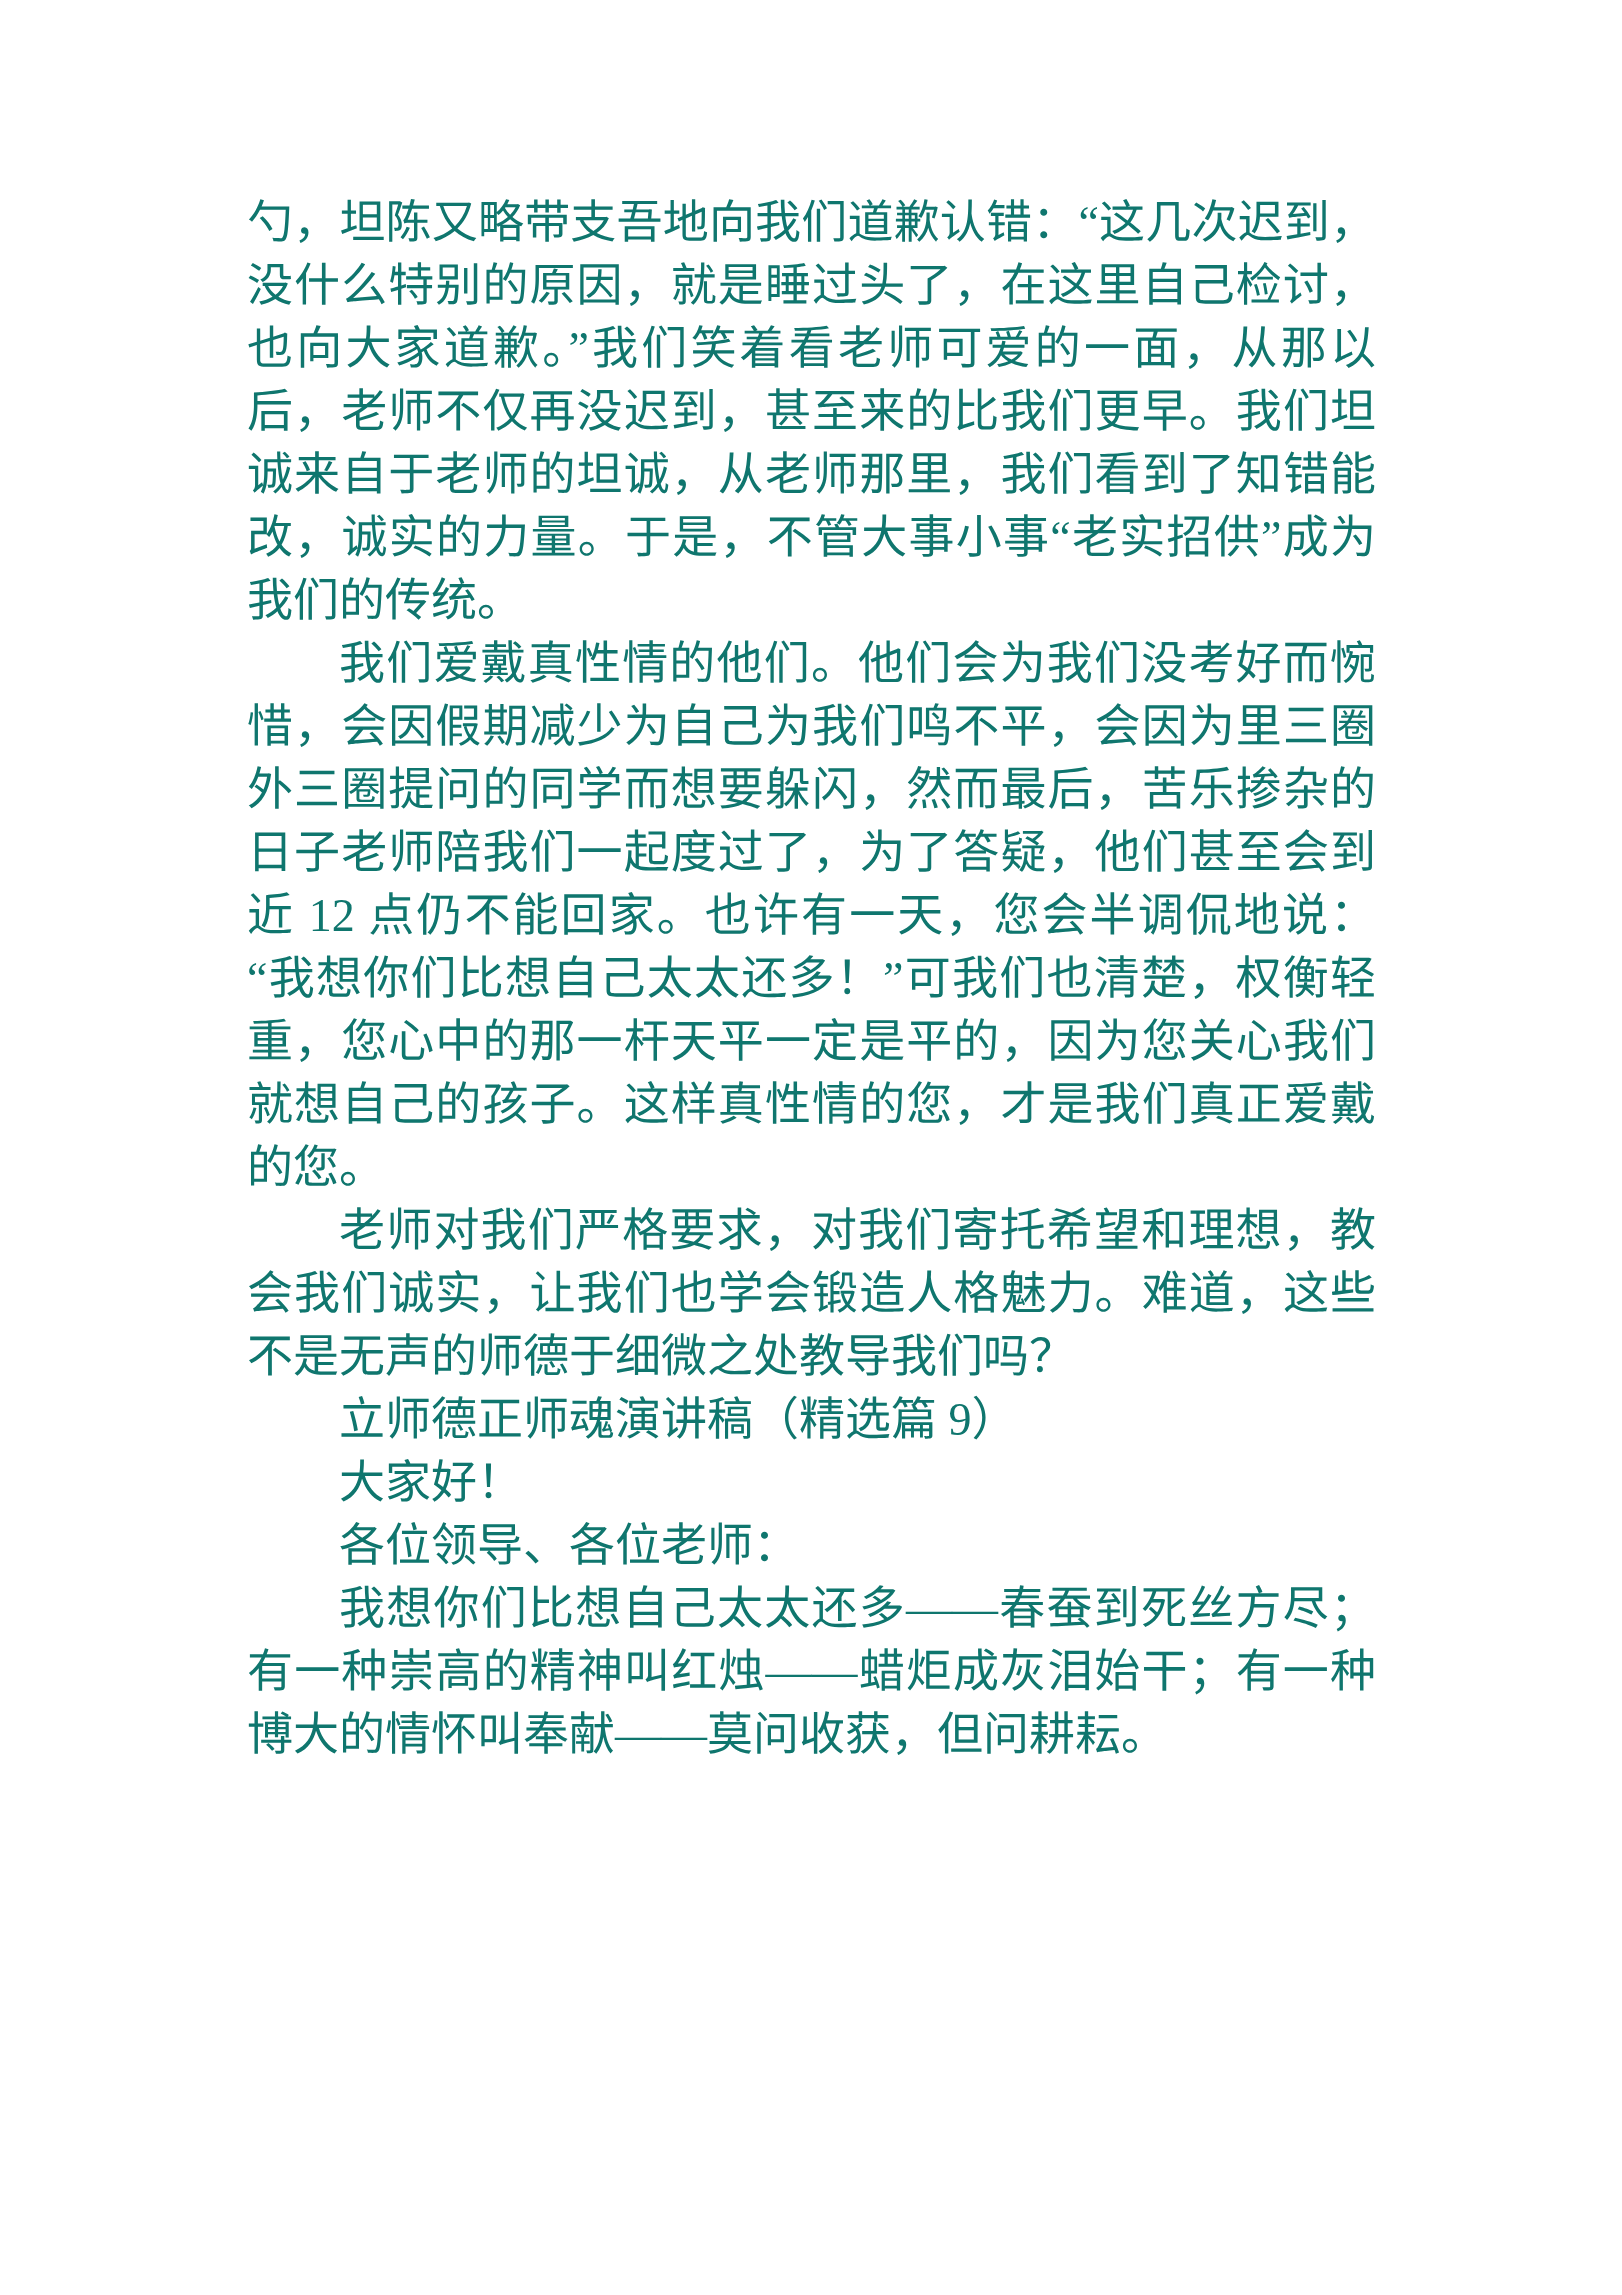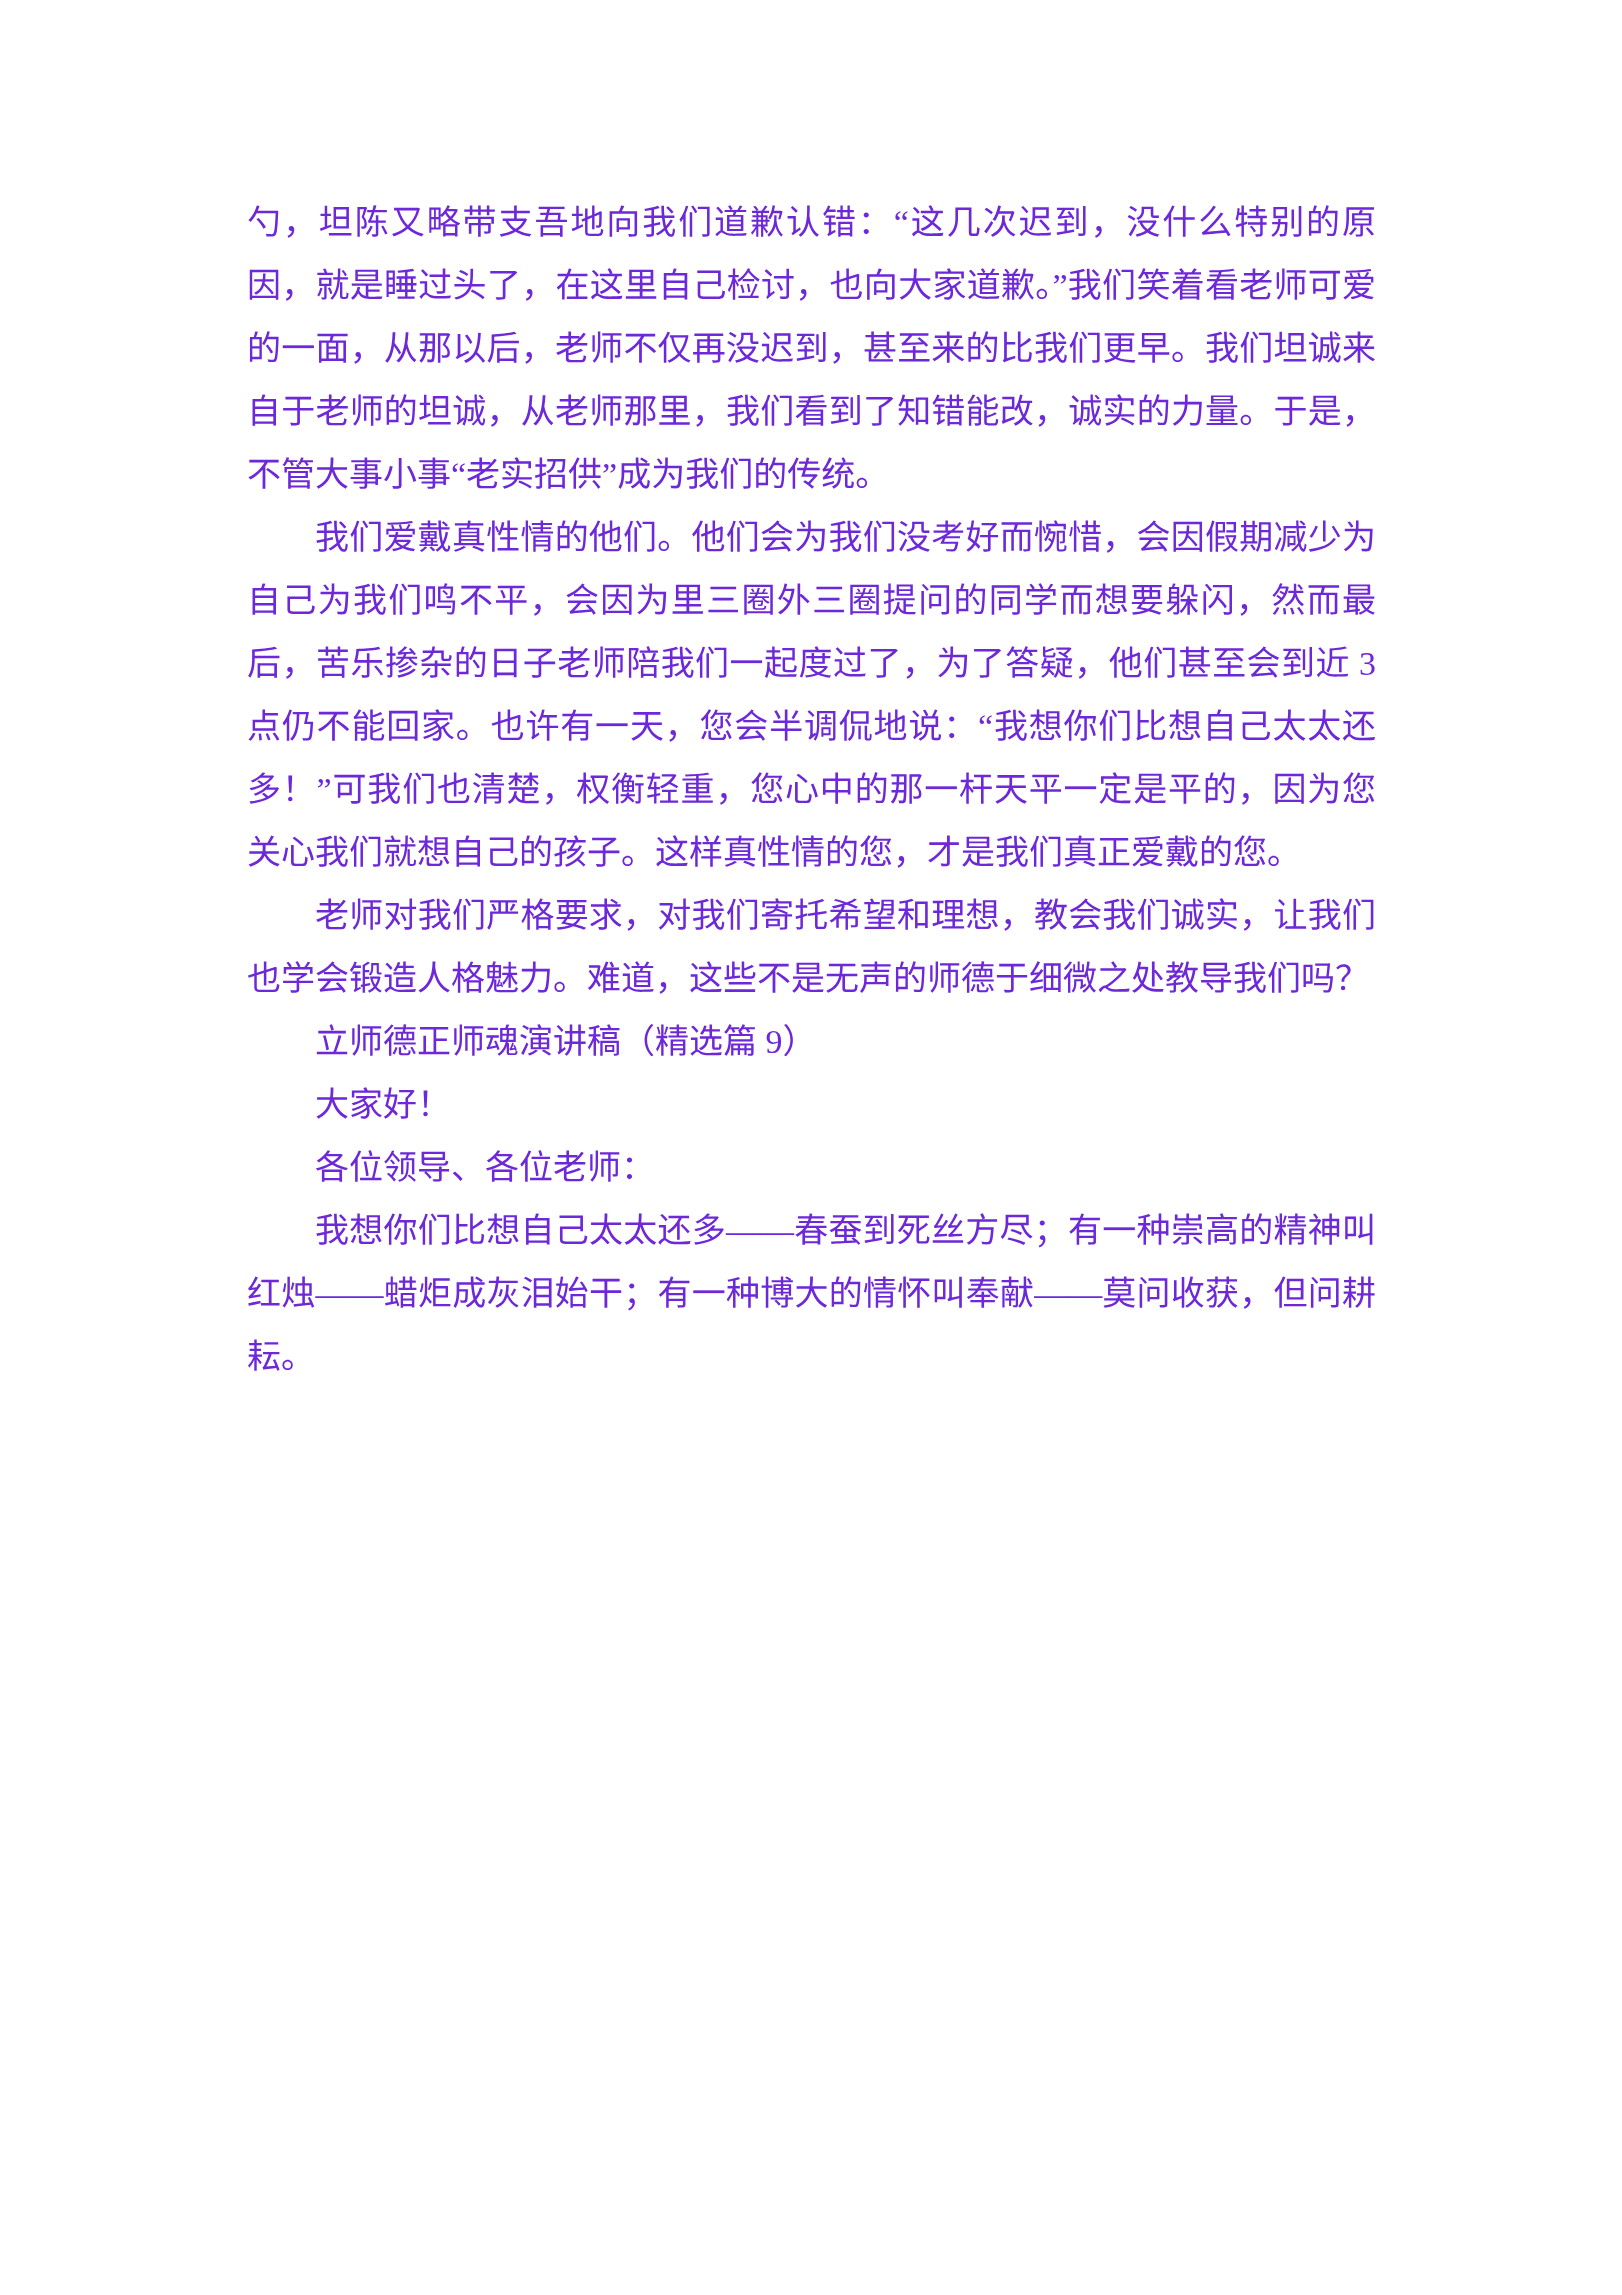--- a/index.html
+++ b/index.html
@@ -20,39 +20,39 @@
     width: 1623px;
     height: 2295px;
     background: #ffffff;
     box-sizing: border-box;
     padding: 191px 247px 0 247px;
   }
   .doc-body p {
     margin: 0;
     padding: 0;
     font-family: "Liberation Serif", "DejaVu Serif", serif;
-    font-size: 34px;
+    font-size: 46px;
     line-height: 63px;
-    color: #6d28d9;
+    color: #0f766e;
     text-align: justify;
     text-justify: inter-ideograph;
     word-break: break-all;
     overflow-wrap: break-word;
   }
   .doc-body p.indent {
     text-indent: 2em;
   }
 </style>
 </head>
 <body>
 
 <main class="page">
   <div class="doc-body">
     <p>勺，坦陈又略带支吾地向我们道歉认错：“这几次迟到，没什么特别的原因，就是睡过头了，在这里自己检讨，也向大家道歉。”我们笑着看老师可爱的一面，从那以后，老师不仅再没迟到，甚至来的比我们更早。我们坦诚来自于老师的坦诚，从老师那里，我们看到了知错能改，诚实的力量。于是，不管大事小事“老实招供”成为我们的传统。</p>
-    <p class="indent">我们爱戴真性情的他们。他们会为我们没考好而惋惜，会因假期减少为自己为我们鸣不平，会因为里三圈外三圈提问的同学而想要躲闪，然而最后，苦乐掺杂的日子老师陪我们一起度过了，为了答疑，他们甚至会到近 3 点仍不能回家。也许有一天，您会半调侃地说：“我想你们比想自己太太还多！”可我们也清楚，权衡轻重，您心中的那一杆天平一定是平的，因为您关心我们就想自己的孩子。这样真性情的您，才是我们真正爱戴的您。</p>
+    <p class="indent">我们爱戴真性情的他们。他们会为我们没考好而惋惜，会因假期减少为自己为我们鸣不平，会因为里三圈外三圈提问的同学而想要躲闪，然而最后，苦乐掺杂的日子老师陪我们一起度过了，为了答疑，他们甚至会到近 12 点仍不能回家。也许有一天，您会半调侃地说：“我想你们比想自己太太还多！”可我们也清楚，权衡轻重，您心中的那一杆天平一定是平的，因为您关心我们就想自己的孩子。这样真性情的您，才是我们真正爱戴的您。</p>
     <p class="indent">老师对我们严格要求，对我们寄托希望和理想，教会我们诚实，让我们也学会锻造人格魅力。难道，这些不是无声的师德于细微之处教导我们吗？</p>
     <p class="indent">立师德正师魂演讲稿（精选篇 9）</p>
     <p class="indent">大家好！</p>
     <p class="indent">各位领导、各位老师：</p>
     <p class="indent">我想你们比想自己太太还多——春蚕到死丝方尽；有一种崇高的精神叫红烛——蜡炬成灰泪始干；有一种博大的情怀叫奉献——莫问收获，但问耕耘。</p>
   </div>
 </main>
 
 
 </body></html>

